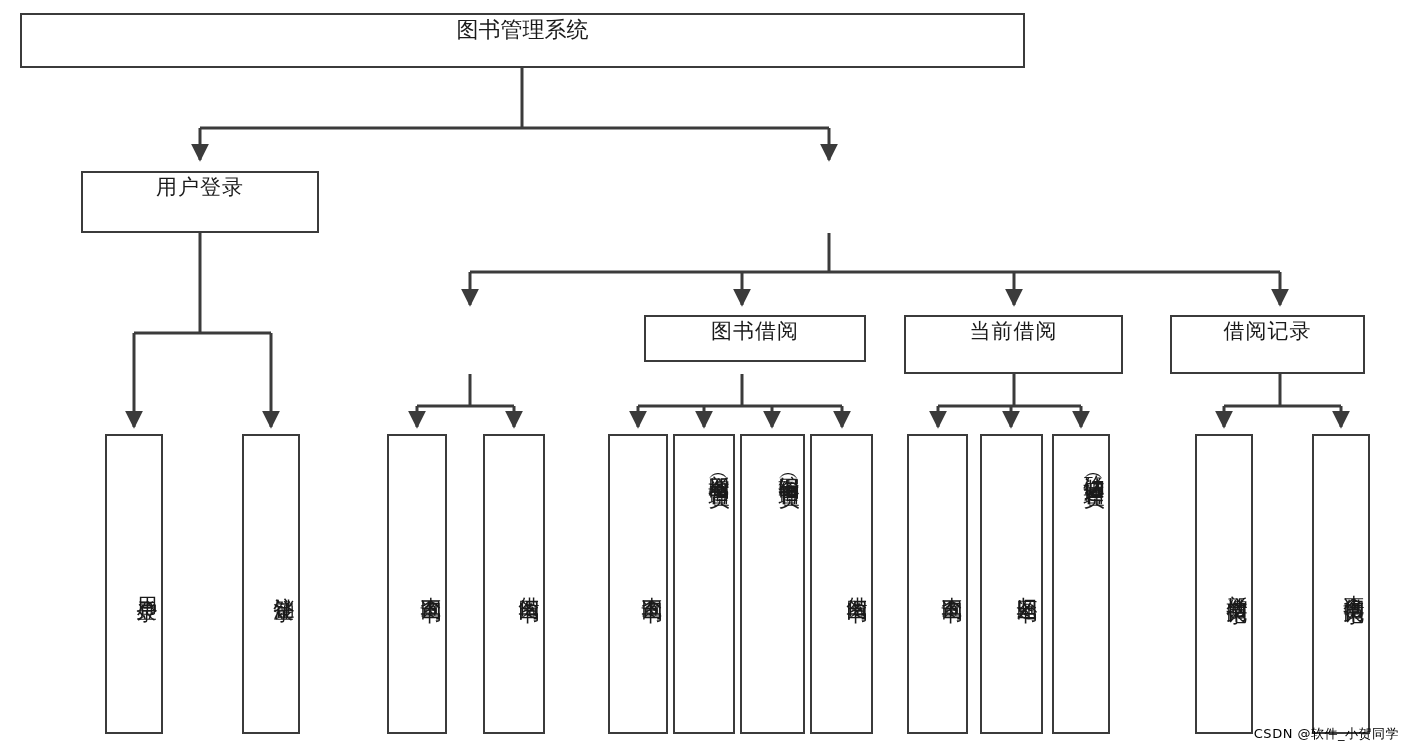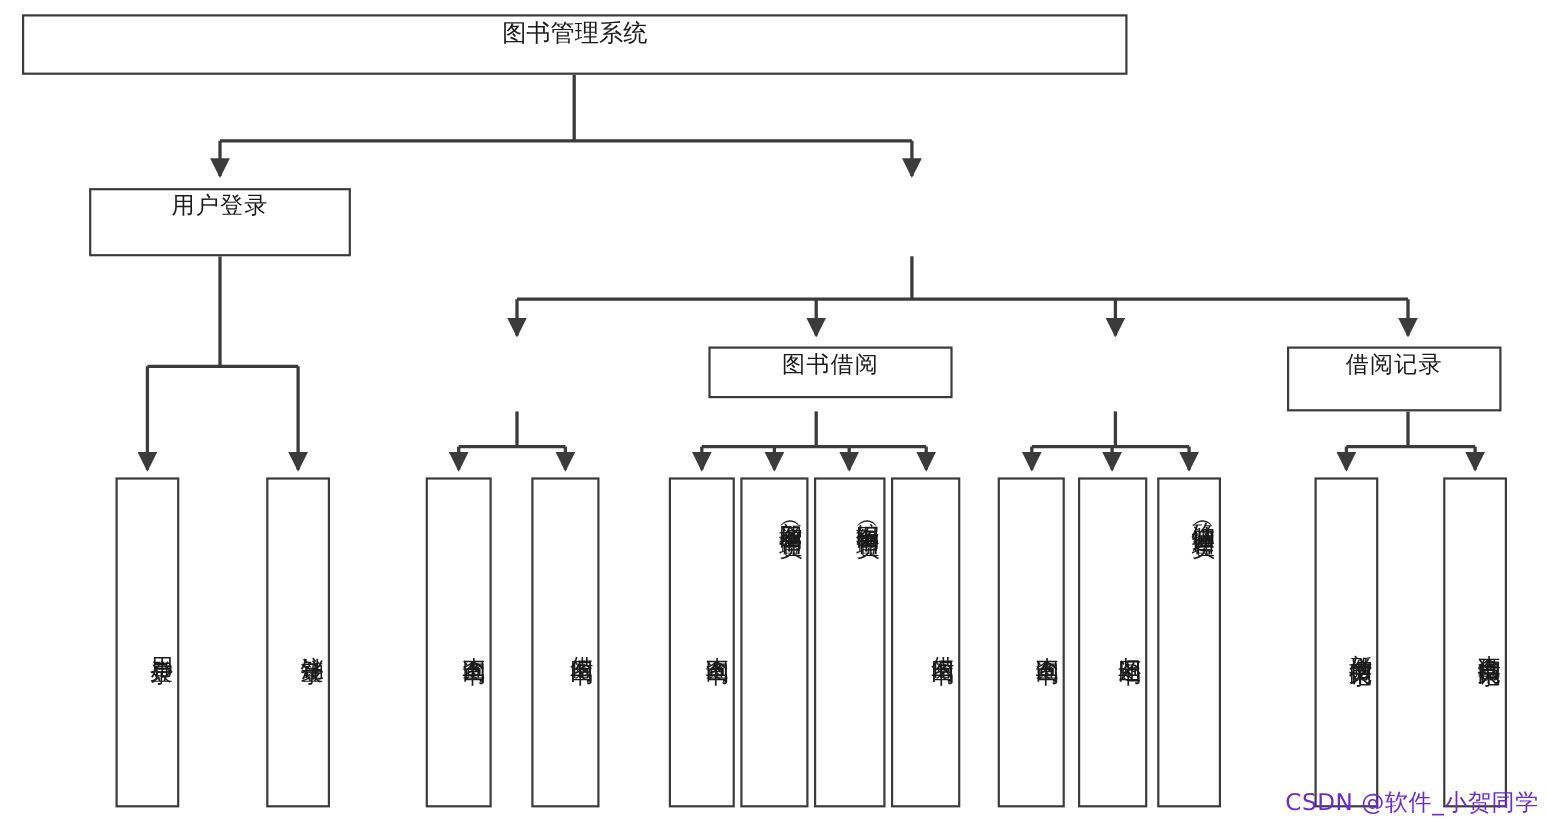--- a/index.html
+++ b/index.html
@@ -10,22 +10,22 @@
   .node{position:absolute;box-sizing:border-box;background:#ffffff;
         border:2.5px solid #3b3b3b;display:flex;align-items:flex-start;
         justify-content:center;color:#1a1a1a;}
   .node.h{font-size:21px;letter-spacing:1px;}
   .node.root{font-size:22px;}
   .leaf{writing-mode:vertical-rl;text-orientation:upright;
         font-size:21px;line-height:1.38;letter-spacing:2px;
         align-items:flex-start;justify-content:flex-start;padding-top:22px;}
   .leaf .txt{writing-mode:vertical-rl;text-orientation:upright;}
   .leaf.mid{justify-content:center;padding-top:0;}
-  .watermark{position:absolute;right:6px;bottom:4px;font-size:21px;
-             color:#6d28d9;white-space:nowrap;letter-spacing:0.5px;}
+  .watermark{position:absolute;right:6px;bottom:4px;font-size:13px;
+             color:#000000;white-space:nowrap;letter-spacing:0.5px;}
 </style>
 </head>
 <body>
 
 <div id="canvas">
 
   <svg class="wires" viewBox="0 0 1405 747" xmlns="http://www.w3.org/2000/svg">
     <defs>
       <marker id="arrow" viewBox="0 0 10 10" refX="9" refY="5" markerWidth="6" markerHeight="6" orient="auto-start-reverse">
         <path d="M 0 0 L 10 5 L 0 10 z" fill="#3b3b3b"></path>
@@ -79,20 +79,23 @@
     <span>图书管理系统</span>
   </div>
 
   <div class="node h" style="left:81px;top:171px;width:238px;height:62px;">
     <span>用户登录</span>
   </div>
 
   <div class="node h" style="left:631px;top:315px;width:222px;height:47px;margin-left:13px;">
     <span>图书借阅</span>
   </div>
+  <div class="node h" style="left:904px;top:315px;width:219px;height:59px;">
+    <span>当前借阅</span>
+  </div>
   <div class="node h" style="left:1170px;top:315px;width:195px;height:59px;">
     <span>借阅记录</span>
   </div>
 
   <div class="node leaf mid" style="left:105px;top:434px;width:58px;height:300px;">
     <span class="txt">用户登录</span>
   </div>
   <div class="node leaf mid" style="left:242px;top:434px;width:58px;height:300px;">
     <span class="txt">注销登录</span>
   </div>

